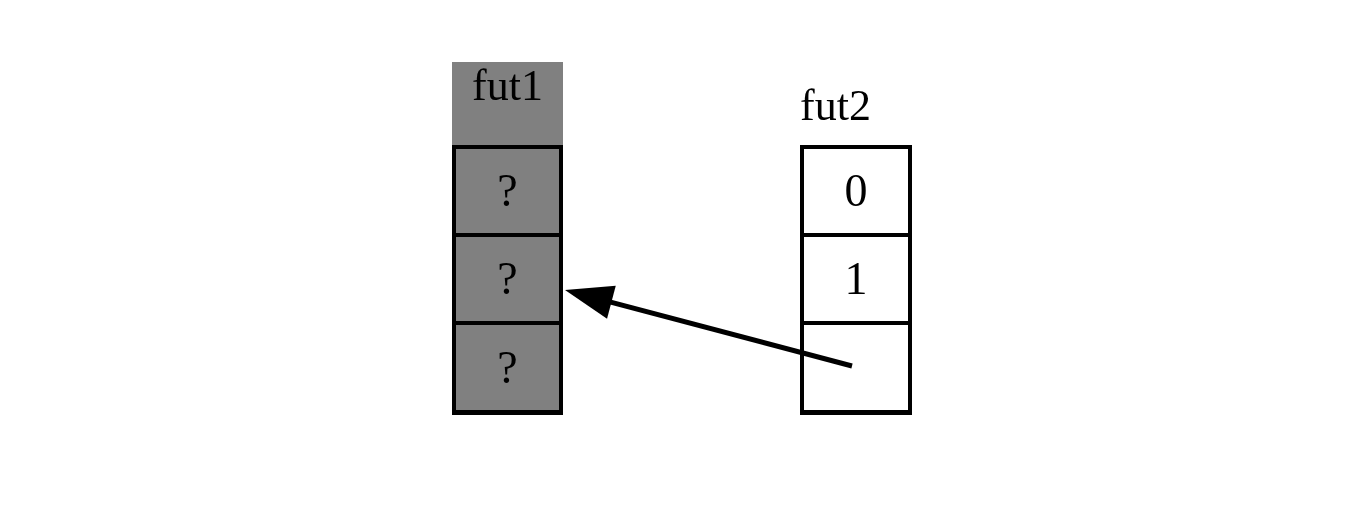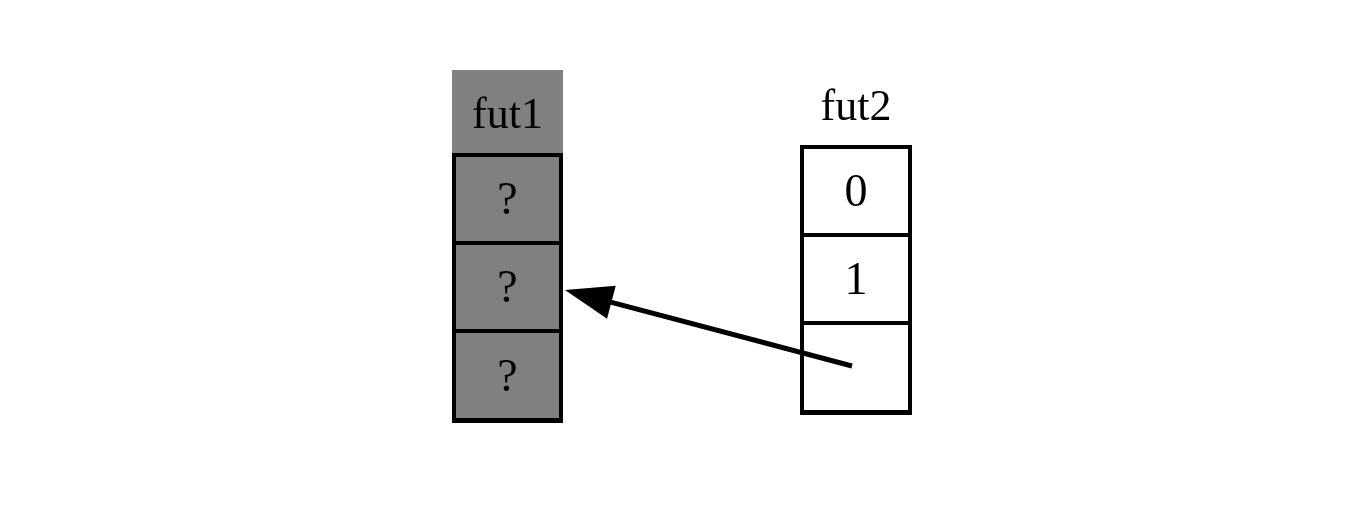--- a/index.html
+++ b/index.html
@@ -25,24 +25,23 @@
   #fut1-column {
     left: 452px;
     top: 62px;
     width: 111px;
   }
   #fut1-header {
     height: 83px;
     background: #808080;
     border: none;
     display: flex;
-    align-items: center;
+    align-items: flex-start;
     justify-content: center;
     box-sizing: border-box;
-    margin-top: 8px;
   }
   #fut1-header .label-text {
     font-size: 44px;
     color: #000000;
     line-height: 1;
     position: relative;
     top: 2px;
   }
   #fut1-cells {
     border: 4px solid #000000;
@@ -73,21 +72,20 @@
   #fut2-column {
     left: 800px;
     top: 62px;
     width: 112px;
   }
   #fut2-header {
     height: 83px;
     background: transparent;
     display: flex;
     align-items: center;
-    justify-content: center;
     box-sizing: border-box;
   }
   #fut2-header .label-text {
     font-size: 44px;
     color: #000000;
     line-height: 1;
     position: relative;
     top: 2px;
   }
   #fut2-cells {

